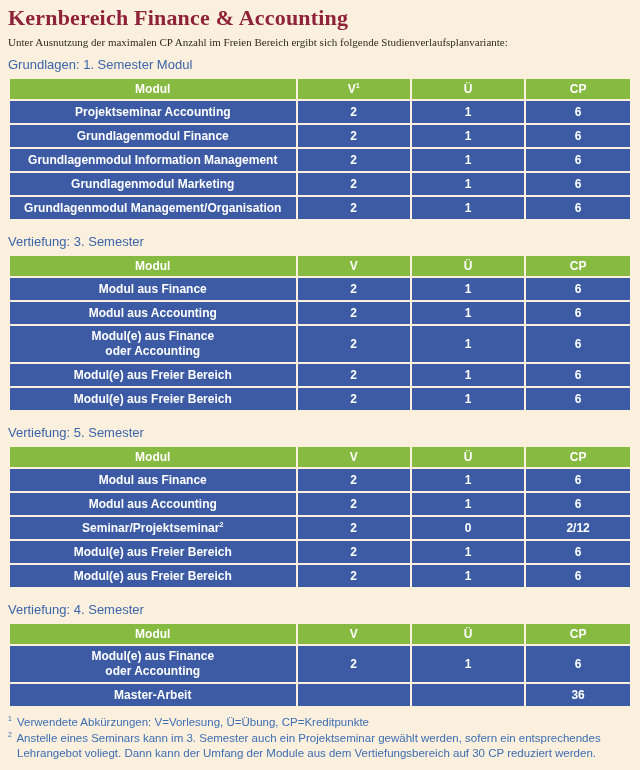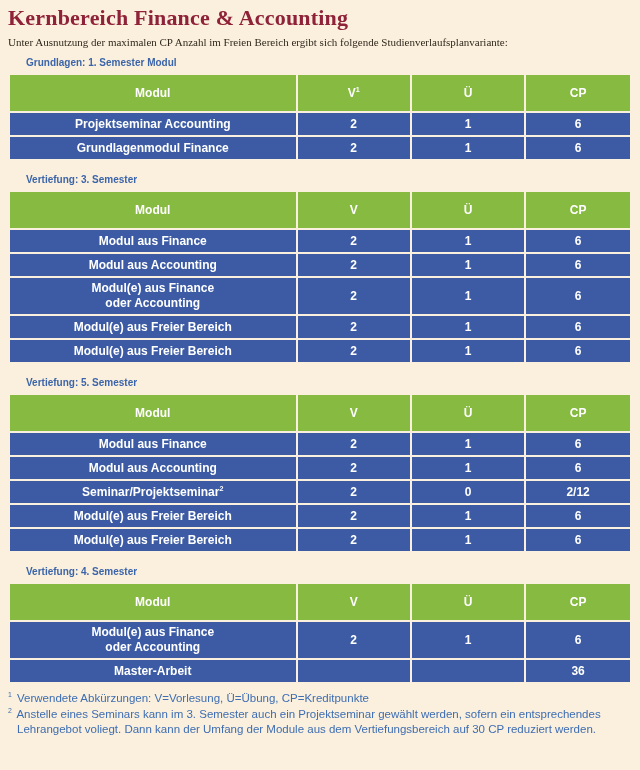--- a/index.html
+++ b/index.html
@@ -31,41 +31,41 @@
   .page-subtitle{
     font-family:"Liberation Serif",serif;
     font-size:11px;
     color:var(--subtitle);
     margin:0 0 0 0;
     white-space:nowrap;
   }
   .semester{margin-top:13px;}
   .semester:first-child{margin-top:9px;}
   .semester-title{
-    font-size:10px;font-weight:bold;
+    font-size:13px;font-weight:normal;
     color:var(--heading);
-    margin:0 0 5px 18px;
+    margin:0 0 5px 0;
   }
   table.plan-table{
     width:100%;
     border-collapse:separate;
     border-spacing:2px;
     table-layout:fixed;
   }
   col.c-modul{width:46.5%;}
   col.c-v{width:18.3%;}
   col.c-u{width:18.3%;}
   col.c-cp{width:16.9%;}
   .plan-table th{
     background:var(--green);
     color:#fff;
     font-size:12px;font-weight:bold;
     text-align:center;
     padding:2px 4px;
-    height:36px;
+    height:20px;
     border-right:1px solid var(--gap);
     border-right-width:0;
   }
   .plan-table td{
     background:var(--blue);
     color:#fff;
     font-size:12px;font-weight:bold;
     text-align:center;
     padding:3px 6px;
     height:22px;
@@ -115,20 +115,38 @@
             <td>2</td>
             <td>1</td>
             <td>6</td>
           </tr>
           <tr>
             <td>Grundlagenmodul Finance</td>
             <td>2</td>
             <td>1</td>
             <td>6</td>
           </tr>
+          <tr>
+            <td>Grundlagenmodul Information Management</td>
+            <td>2</td>
+            <td>1</td>
+            <td>6</td>
+          </tr>
+          <tr>
+            <td>Grundlagenmodul Marketing</td>
+            <td>2</td>
+            <td>1</td>
+            <td>6</td>
+          </tr>
+          <tr>
+            <td>Grundlagenmodul Management/Organisation</td>
+            <td>2</td>
+            <td>1</td>
+            <td>6</td>
+          </tr>
         </tbody>
     </table>
   </section>
 
   <section class="semester">
     <h2 class="semester-title">Vertiefung: 3. Semester</h2>
     <table class="plan-table">
       <colgroup>
         <col class="c-modul">
           <col class="c-v">

